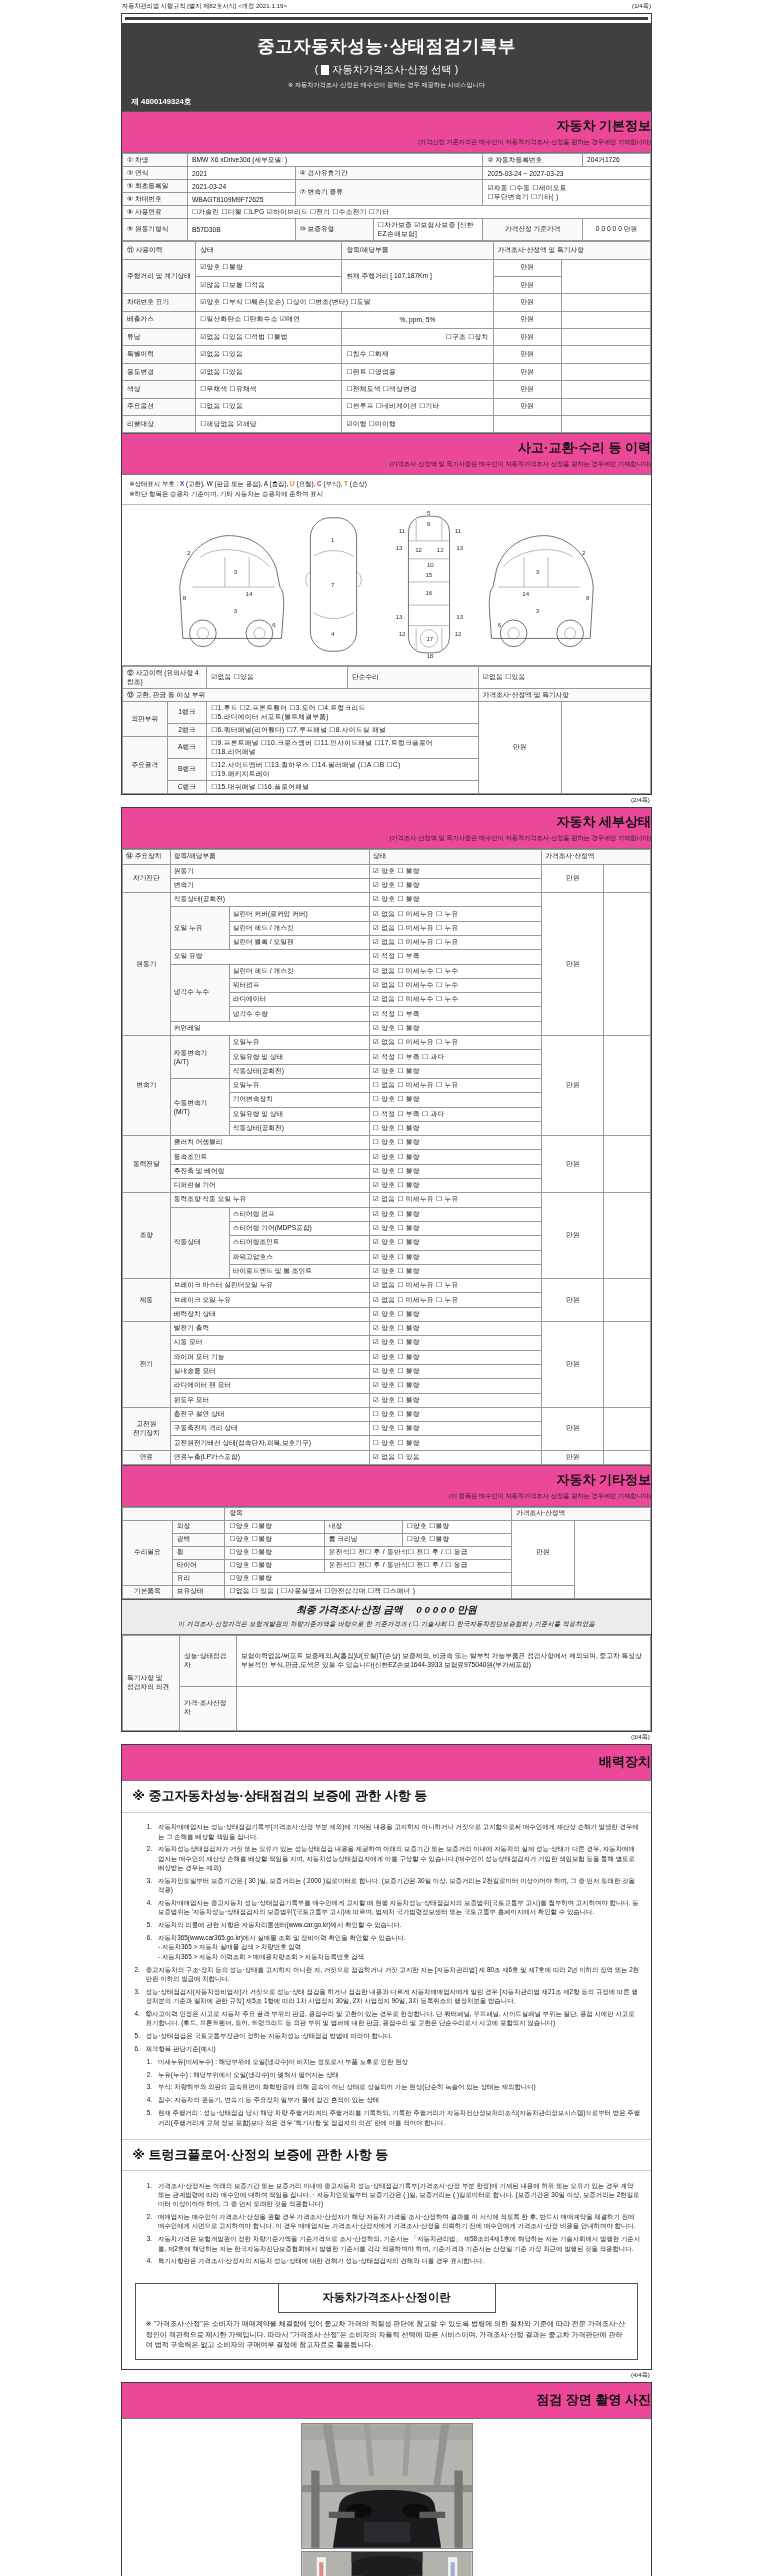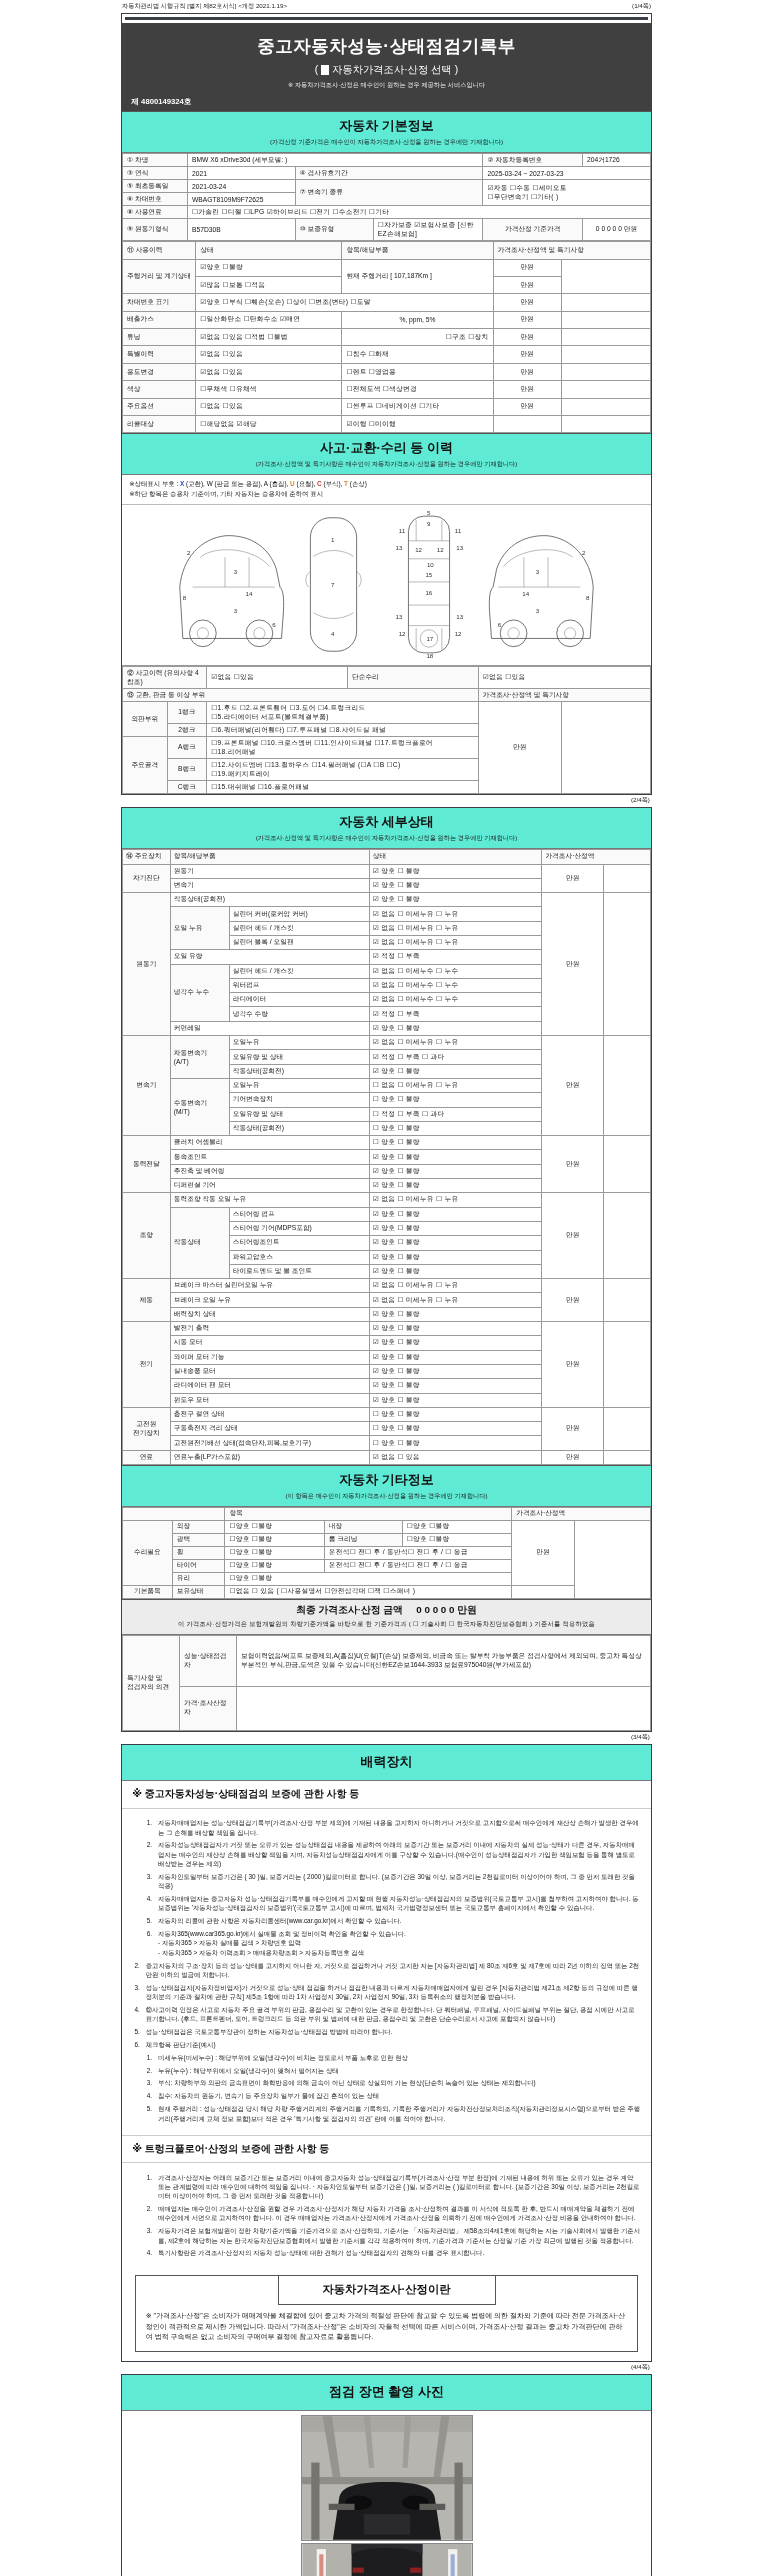--- a/index.html
+++ b/index.html
@@ -11,21 +11,21 @@
   .topbar{height:3.6px;background:#3a3f47;margin:2.6px 2.6px 0 2.6px;}
   .page-mark{text-align:right;font-size:6.2px;padding:1px 2.1px;color:#222;}
   
   .dark-header{background:#404040;color:#fff;margin-top:3.1px;padding:10.3px 9.3px 4.1px;}
   .dh-title{text-align:center;font-size:17.5px;font-weight:bold;letter-spacing:0.5px;}
   .dh-sub{text-align:center;font-size:10.3px;margin-top:5.2px;display:flex;align-items:center;justify-content:center;gap:3.1px;}
   .white-box{display:inline-block;width:7.7px;height:9.8px;background:#fff;}
   .dh-note{text-align:center;font-size:6.2px;margin-top:4.1px;color:#eee;}
   .dh-docno{font-size:7.7px;font-weight:bold;margin-top:7.2px;}
   
-  .sec-head{background:#5eead4;border-top:0.5px solid #555;border-bottom:0.5px solid #777;text-align:center;padding:4.6px 0 5.2px;}
+  .sec-head{background:#ec4899;border-top:0.5px solid #555;border-bottom:0.5px solid #777;text-align:right;padding:4.6px 0 5.2px;}
   .sec-title{font-size:13px;font-weight:bold;}
   .sec-sub{font-size:6.2px;margin-top:3.1px;color:#222;}
   
   table{width:100%;border-collapse:collapse;table-layout:fixed;}
   td,th{border:0.5px solid #9a9a9a;font-size:6.7px;padding:1.5px 4.1px;vertical-align:middle;word-break:break-all;}
   .lbl{background:#fafafa;}
   .cb{letter-spacing:0.3px;}
   .pre{white-space:pre-line;}
   .ctr{text-align:center;}
   .rgt{text-align:right;}
@@ -37,30 +37,30 @@
   .acc-notes div{margin:1.5px 0;}
   .code-x{color:#2b4fd0;font-weight:bold;} .code-u{color:#d08a1f;font-weight:bold;}
   .code-c{color:#c23a2c;font-weight:bold;} .code-t{color:#d08a1f;font-weight:bold;}
   .diagrams{display:flex;justify-content:center;align-items:center;gap:7.2px;padding:5.2px 0 6.2px;border-bottom:0.5px solid #999;}
   .diagrams svg{display:block;}
   .dg-num{font-size:12px;fill:#333;}
   .dg-line{stroke:#555;fill:none;stroke-width:1.6;}
   .dg-thin{stroke:#777;fill:none;stroke-width:1;}
   
   .notice-wrap{padding:6.2px 10.3px 8.2px;font-size:6.4px;line-height:1.45;}
-  .notice-block-title{font-size:10px;font-weight:bold;padding:6.2px 10.3px;border-bottom:0.5px solid #ccc;}
+  .notice-block-title{font-size:13px;font-weight:bold;padding:6.2px 10.3px;border-bottom:0.5px solid #ccc;}
   .n-item{display:flex;margin:3.6px 0;}
   .n-item .no{width:11.3px;flex:none;}
   .ind-0{margin-left:2.1px;} .ind-1{margin-left:14.4px;}
   .info-box{border:0.5px solid #555;margin:5.2px 13.4px 9.3px;padding:0 9.3px 7.2px;}
   .info-box-title{border:0.5px solid #555;width:216px;margin:-0.5px auto 6.2px;text-align:center;
                   font-size:11.3px;font-weight:bold;padding:6.2px 0;background:#fff;}
   .info-box-text{font-size:7px;line-height:1.55;}
   
-  .final-band{border-top:1px solid #555;border-bottom:0.5px solid #777;background:#ececec;padding:4.1px 0 4.6px;text-align:center;}
+  .final-band{border-top:1px solid #555;border-bottom:0.5px solid #777;background:#ececec;padding:4.1px 0 4.6px;text-align:center;font-style:italic;}
   .final-line{font-size:9.8px;font-weight:bold;display:inline-flex;align-items:center;gap:13.4px;}
   .final-note{font-size:6.2px;margin-top:3.1px;}
   
   .photo-wrap{display:flex;flex-direction:column;align-items:center;gap:2.1px;padding:4.1px 0 3.1px;}
   .photo-frame{border:0.5px solid #888;}
 </style>
 </head>
 <body>
 
 <div class="doc">

